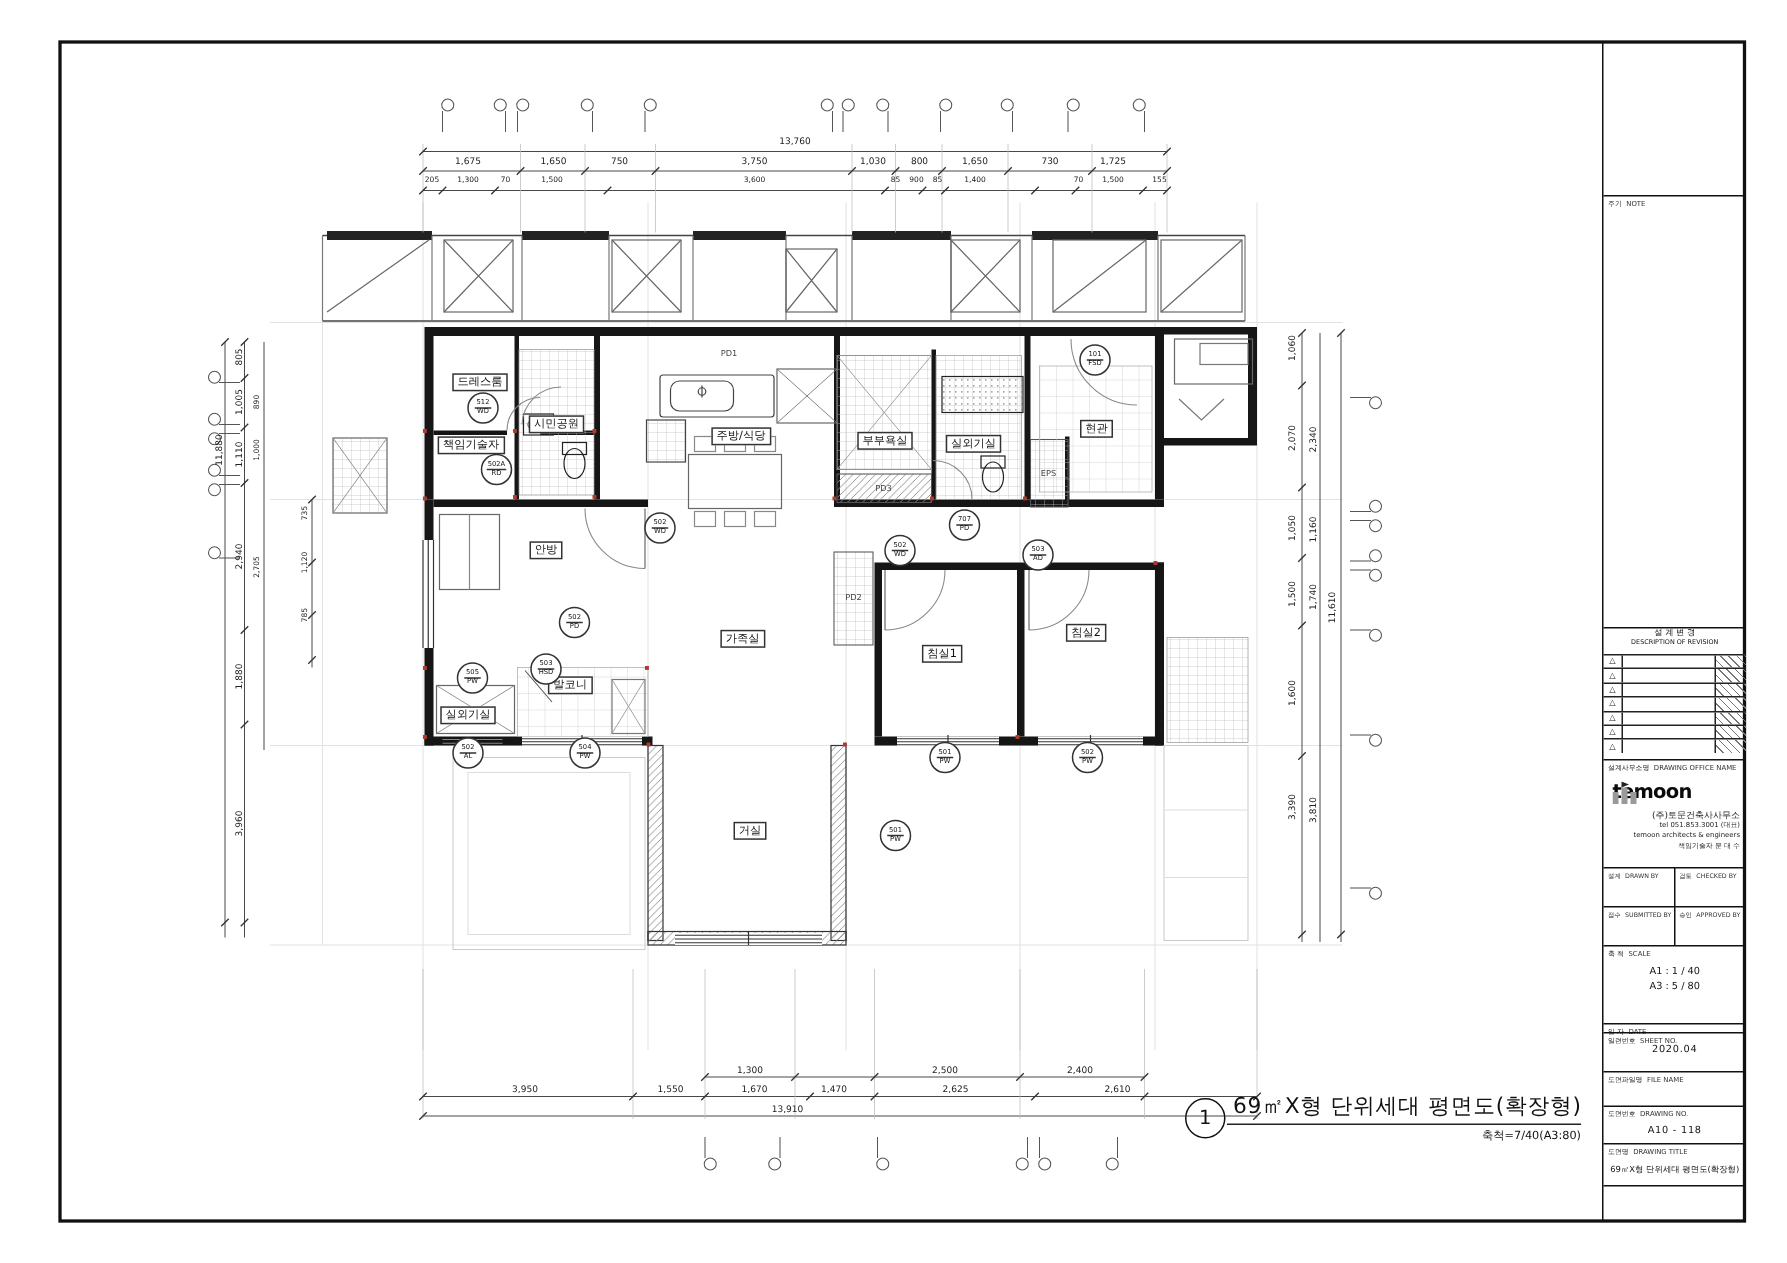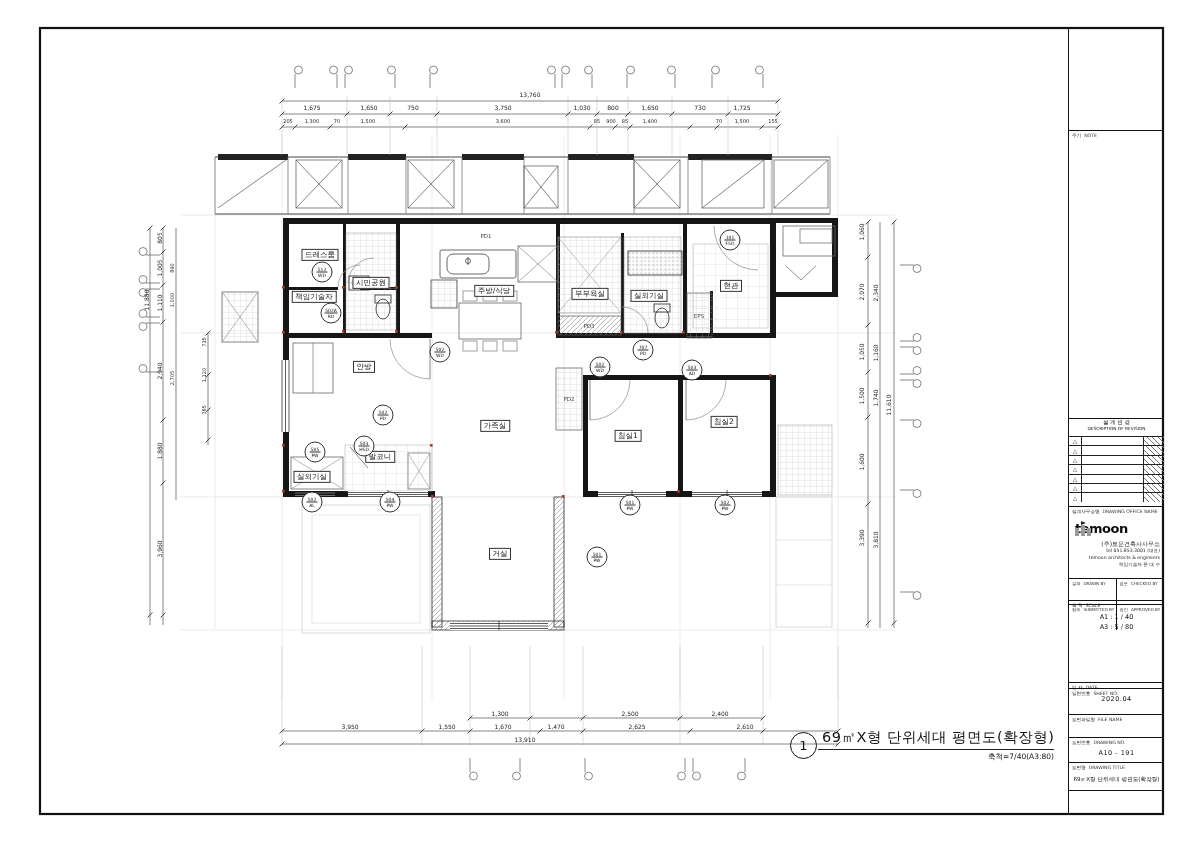--- a/index.html
+++ b/index.html
@@ -693,21 +693,21 @@
           </div>
       <div class="sign-cell">
             <div class="tb-lab"><span class="ko">접수</span><span class="en">SUBMITTED BY</span></div>
           </div>
       <div class="sign-cell">
             <div class="tb-lab"><span class="ko">승인</span><span class="en">APPROVED BY</span></div>
           </div>
     </div>
   </div>
 
-  <div class="tb-sec" style="top:572px;height:32px">
+  <div class="tb-sec" style="top:602px;height:32px">
     <div class="tb-lab"><span class="ko">축 척</span><span class="en">SCALE</span></div>
     <div class="scale-vals">
       <div>A1 : 1 /  40</div>
       <div>A3 : 5 /  80</div>
     </div>
   </div>
 
   <div class="tb-sec" style="top:654px;height:26px">
     <div class="tb-lab"><span class="ko">일 자</span><span class="en">DATE</span></div>
     <div class="tb-center" style="top:12px;font-size:6.5px">2020.04</div>
@@ -716,21 +716,21 @@
   <div class="tb-sec" style="top:660px;height:26px">
     <div class="tb-lab"><span class="ko">일련번호</span><span class="en">SHEET NO.</span></div>
   </div>
 
   <div class="tb-sec" style="top:686px;height:23px">
     <div class="tb-lab"><span class="ko">도면파일명</span><span class="en">FILE NAME</span></div>
   </div>
 
   <div class="tb-sec" style="top:709px;height:25px">
     <div class="tb-lab"><span class="ko">도면번호</span><span class="en">DRAWING NO.</span></div>
-    <div class="tb-center" style="top:11px;font-size:6.5px">A10 - 191</div>
+    <div class="tb-center" style="top:11px;font-size:6.5px">A10 - 118</div>
   </div>
 
   <div class="tb-sec" style="top:734px;height:28px">
     <div class="tb-lab"><span class="ko">도면명</span><span class="en">DRAWING TITLE</span></div>
     <div class="tb-center" style="top:13px;font-size:5.6px;letter-spacing:0">69㎡X형 단위세대 평면도(확장형)</div>
   </div>
 
   <div class="tb-sec" style="top:762px;height:24px"></div>
 </div>
 

